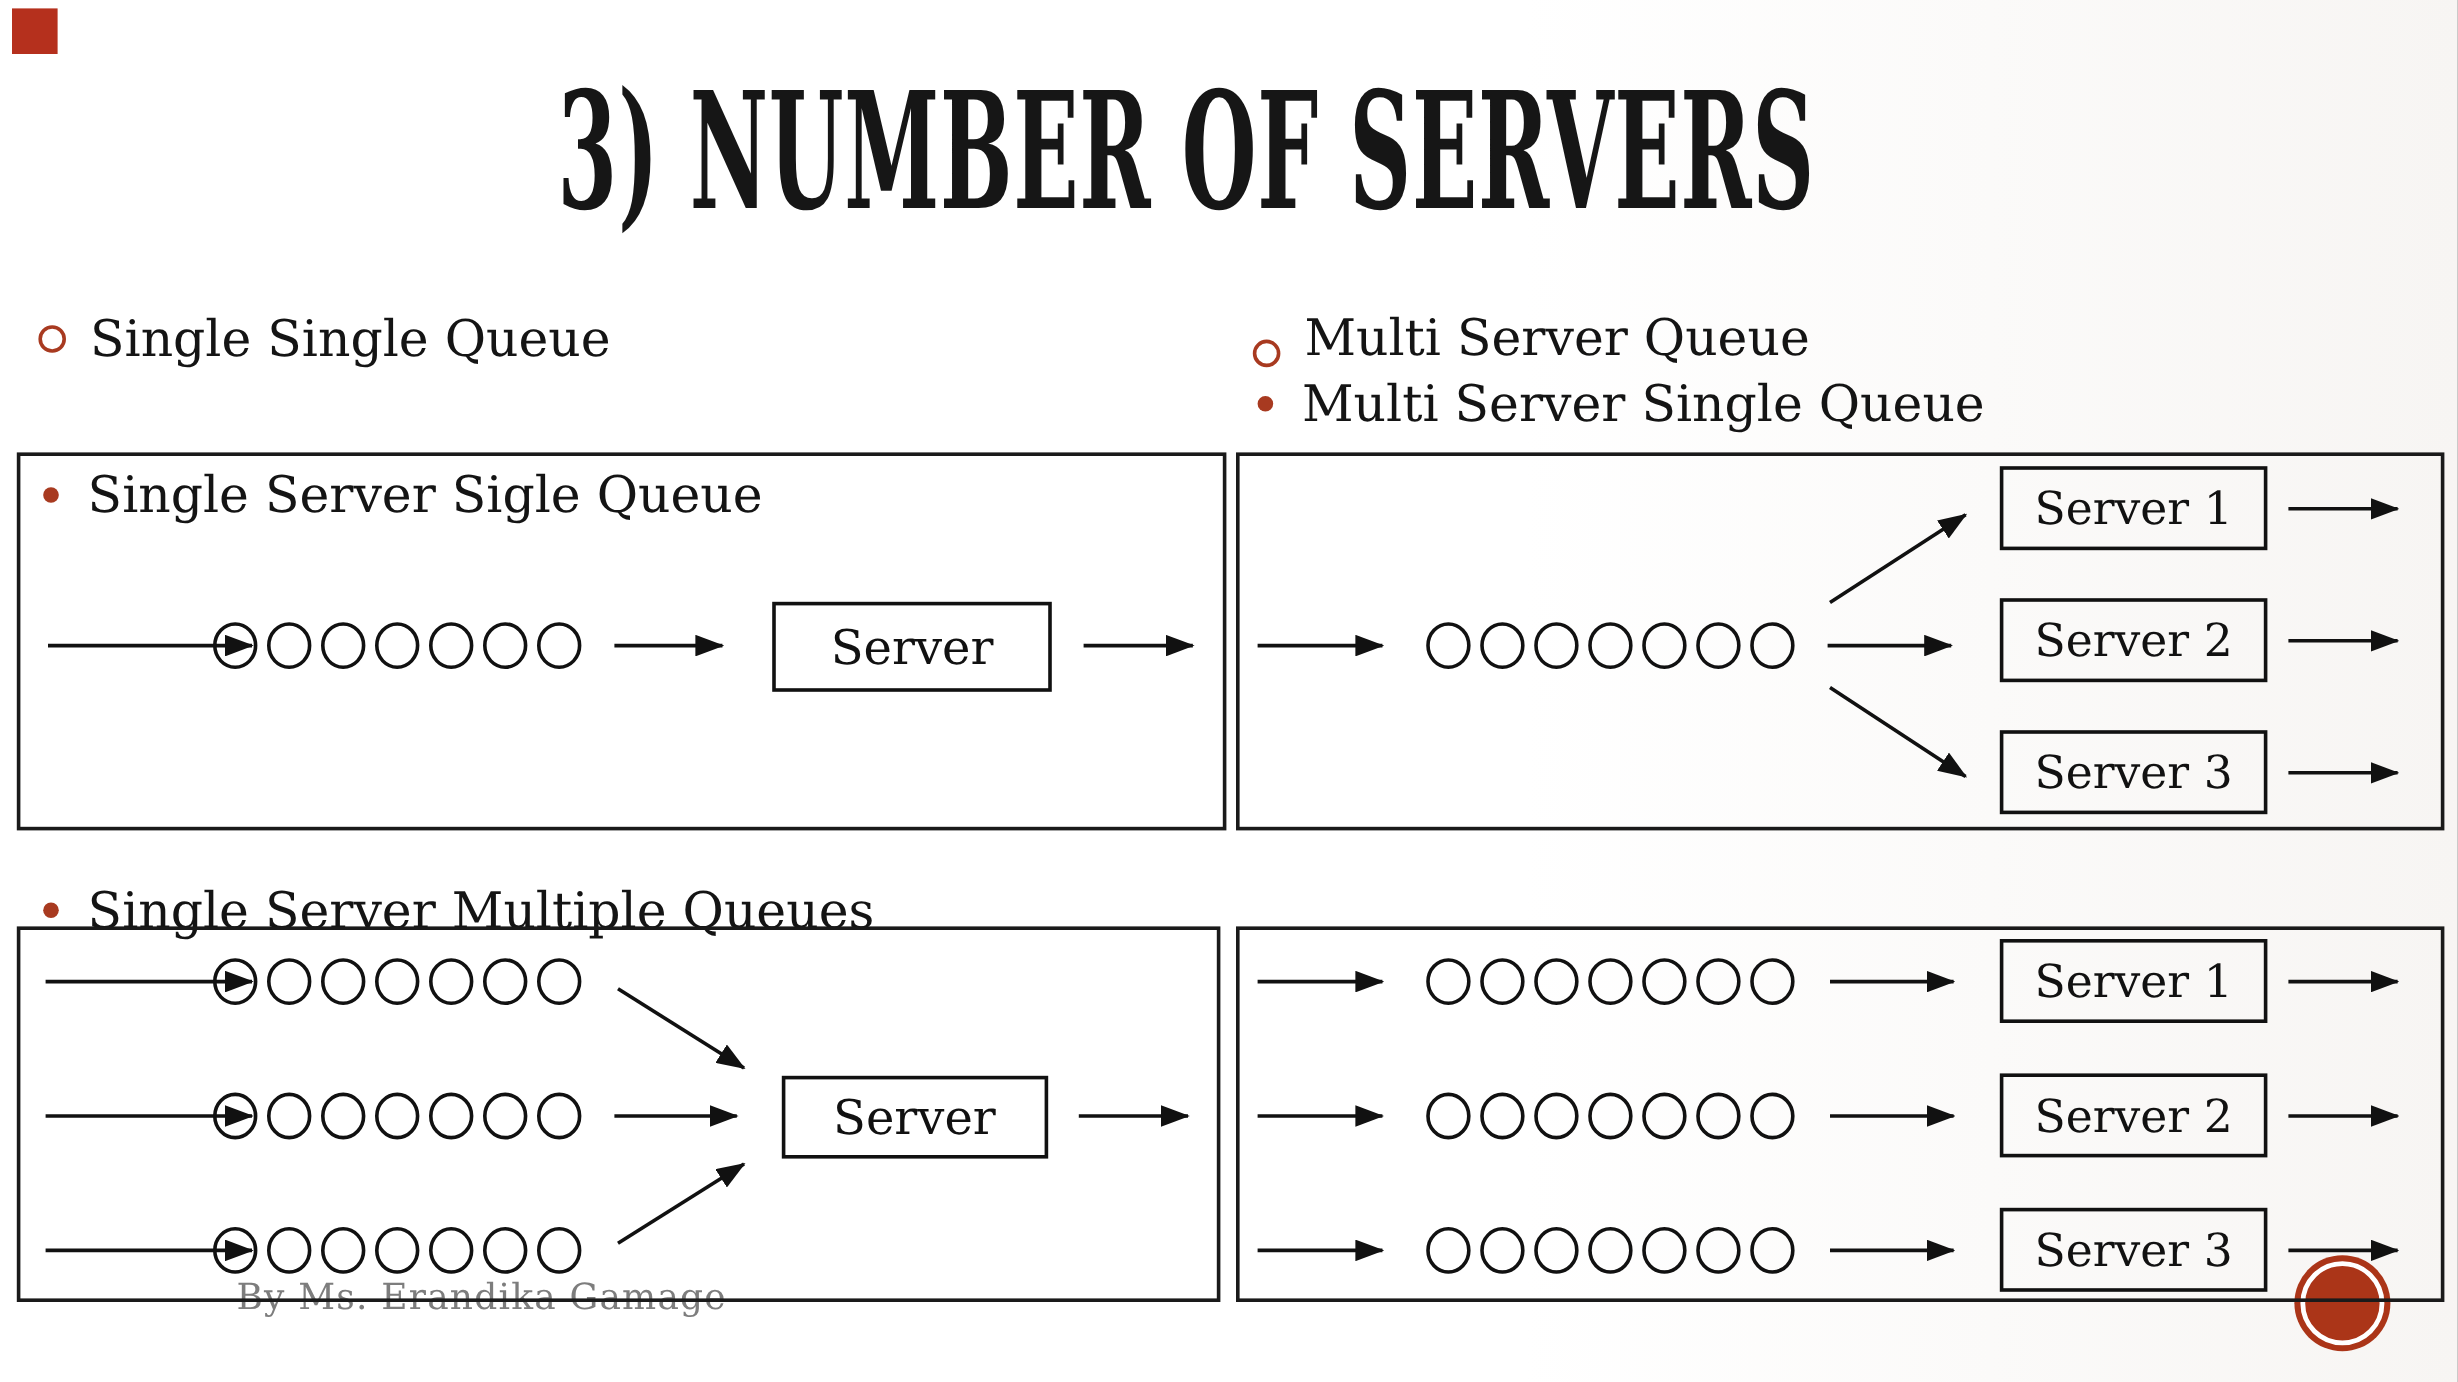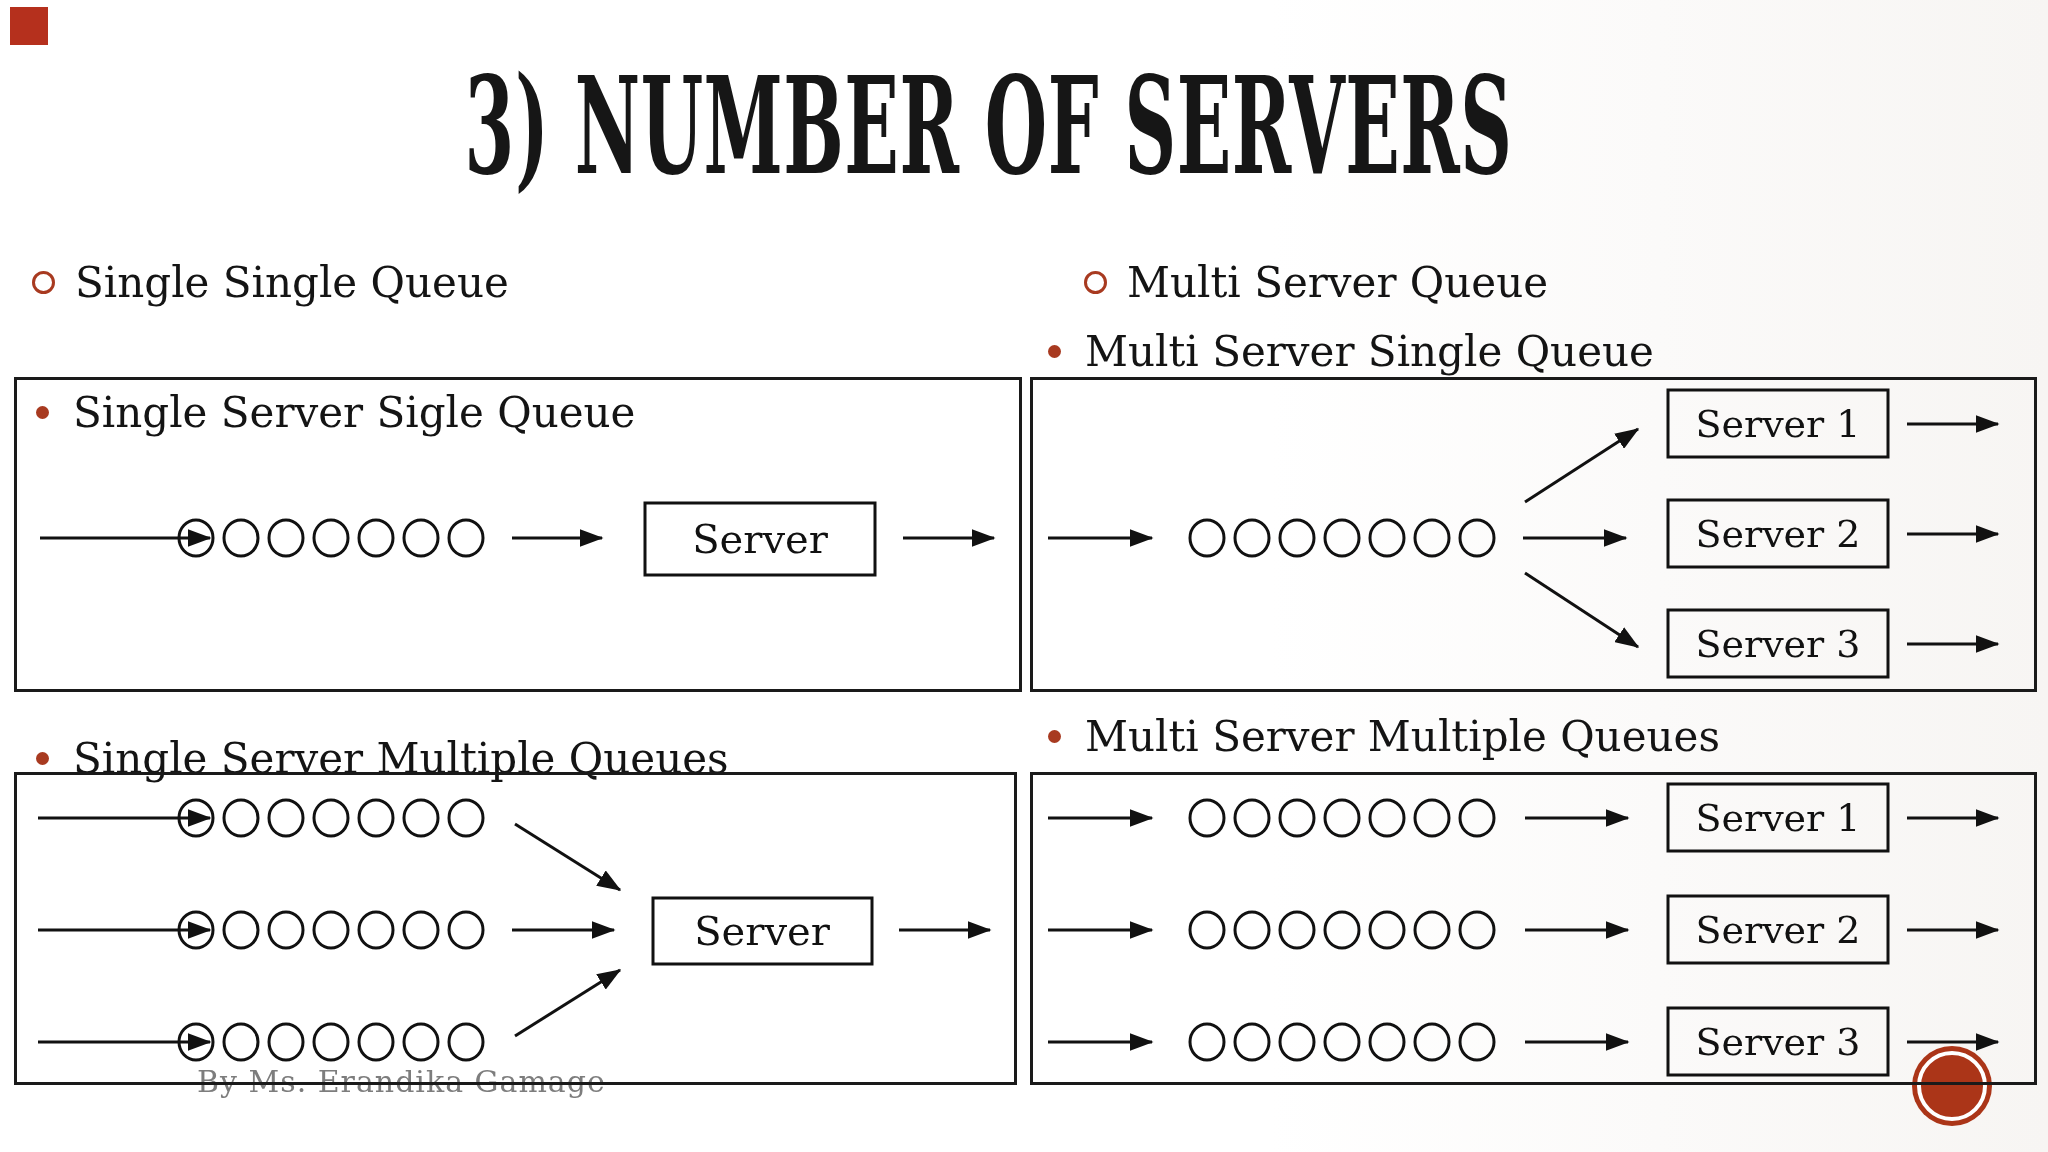--- a/index.html
+++ b/index.html
@@ -45,39 +45,35 @@
   <div class="corner-square"></div>
 
   <div class="title">
     <span>3) NUMBER OF SERVERS</span>
   </div>
 
   <div class="bullet-row" style="left:32px; top:258px;">
     <span class="marker-circle"></span>
     <span>Single Single Queue</span>
   </div>
-  <div class="bullet-row" style="left:1084px; top:258px;">
+  <div class="bullet-row" style="left:1044px; top:258px;align-items:flex-end;">
     <span class="marker-circle"></span>
     <span>Multi Server Queue</span>
   </div>
   <div class="bullet-row" style="left:32px; top:340px;margin-top:48px;">
     <span class="marker-dot"></span>
     <span>Single Server Sigle Queue</span>
   </div>
-  <div class="bullet-row" style="left:1044px; top:327px;justify-content:center;">
+  <div class="bullet-row" style="left:1044px; top:312px;justify-content:center;">
     <span class="marker-dot"></span>
     <span>Multi Server Single Queue</span>
   </div>
   <div class="bullet-row" style="left:32px; top:712px;margin-top:22px;">
     <span class="marker-dot"></span>
     <span>Single Server Multiple Queues</span>
-  </div>
-  <div class="bullet-row" style="left:1044px; top:712px;">
-    <span class="marker-dot"></span>
-    <span>Multi Server Multiple Queues</span>
   </div>
 
   <div class="diagram" style="left:14px; top:377px;">
     <svg width="1008" height="315" viewBox="0 0 1008 315">
       <defs>
         <marker id="ah" markerWidth="8" markerHeight="6" refX="7.5" refY="3" orient="auto" markerUnits="strokeWidth">
           <path d="M0,0 L8,3 L0,6 Z" fill="#111"></path>
         </marker>
       </defs>
       <rect class="frame" x="1.5" y="1.5" width="1005" height="312"></rect>

